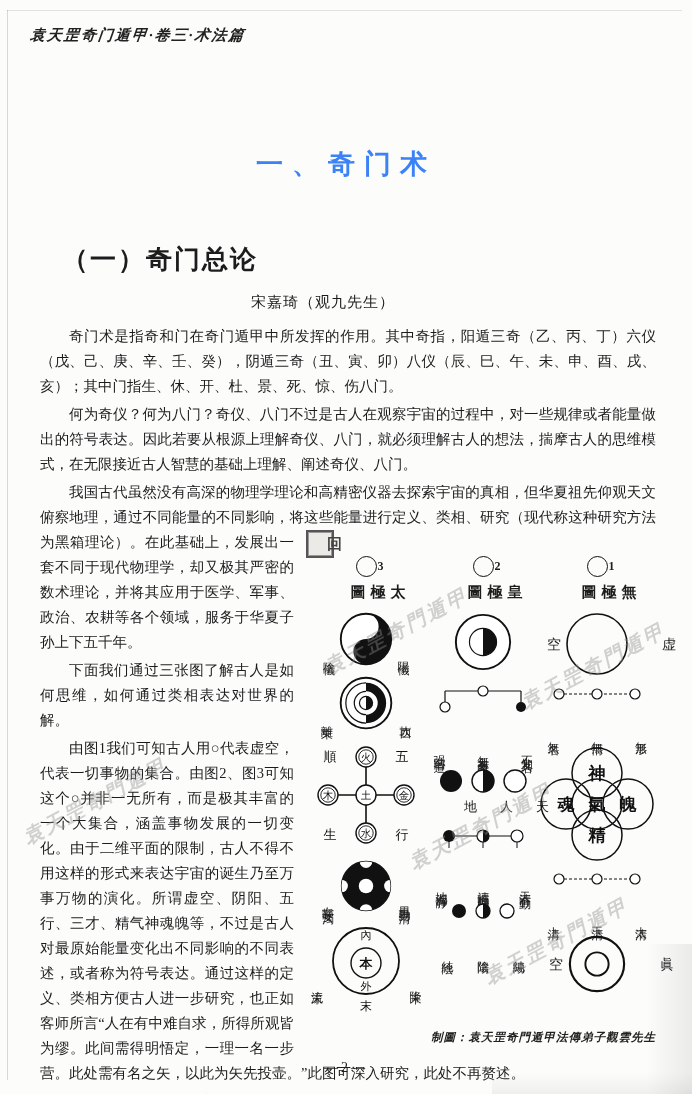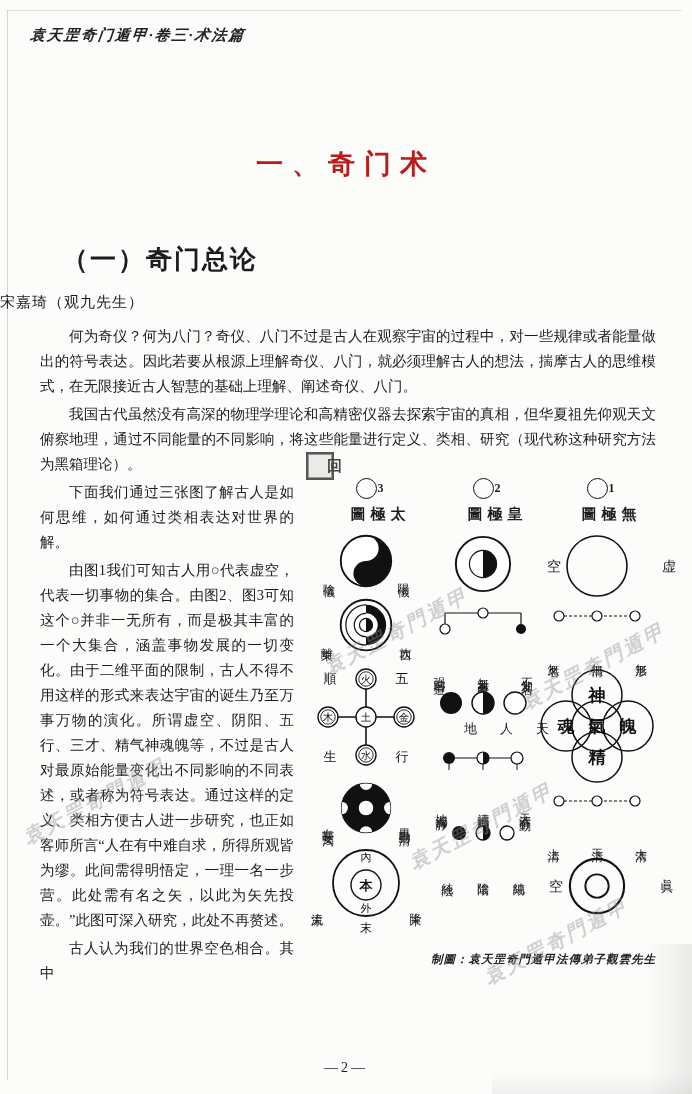--- a/index.html
+++ b/index.html
@@ -9,24 +9,24 @@
   .scan-edge-top{position:absolute;left:7px;right:10px;top:10px;height:1px;background:rgba(0,0,0,.10);}
   .corner-shade{position:absolute;right:0;bottom:0;width:46px;height:150px;
         background:linear-gradient(to left,rgba(0,0,0,.07),rgba(0,0,0,0));}
   .bottom-shade{position:absolute;right:0;bottom:0;width:200px;height:22px;
         background:linear-gradient(to top,rgba(0,0,0,.05),rgba(0,0,0,0));}
 
   .book-header{position:absolute;top:26px;left:30px;font-style:italic;font-weight:bold;
         font-size:15px;letter-spacing:2px;color:#222;transform:skewX(-6deg);}
 
   .main-title{margin:146px 0 0;text-align:center;font-family:"Liberation Sans",sans-serif;
-        font-weight:bold;font-size:27px;letter-spacing:9px;color:#b91c1c;}
+        font-weight:bold;font-size:27px;letter-spacing:9px;color:#3b82f6;}
   .section-heading{margin:60px 0 0 62px;font-family:"Liberation Sans",sans-serif;
         font-weight:bold;font-size:26px;letter-spacing:2px;}
-  .author-line{margin-top:16px;padding-right:46px;text-align:left;font-size:15px;letter-spacing:1px;}
+  .author-line{margin-top:16px;padding-right:46px;text-align:center;font-size:15px;letter-spacing:1px;}
 
   .flow{position:relative;margin-top:12px;padding:0 36px 0 40px;
         font-size:14.5px;line-height:25px;text-align:justify;}
   .flow p{margin:0 0 3px;}
   .indent{text-indent:2em;}
 
   
   .fig{float:right;width:352px;margin:2px 0 4px 10px;position:relative;}
   .seal{position:absolute;left:2px;top:-2px;width:24px;height:24px;border:2px solid #555;
         background:#eceae6;display:flex;align-items:center;justify-content:center;
@@ -64,20 +64,21 @@
   <div class="scan-edge-left"></div>
   <div class="scan-edge-top"></div>
 
   <div class="book-header">袁天罡奇门遁甲·卷三·术法篇</div>
 
   <h1 class="main-title">一、奇门术</h1>
   <h2 class="section-heading">（一）奇门总论</h2>
   <div class="author-line">宋嘉琦（观九先生）</div>
 
   <div class="flow">
+    <p class="indent">奇门术是指奇和门在奇门遁甲中所发挥的作用。其中奇指，阳遁三奇（乙、丙、丁）六仪（戊、己、庚、辛、壬、癸），阴遁三奇（丑、寅、卯）八仪（辰、巳、午、未、申、酉、戌、亥）；其中门指生、休、开、杜、景、死、惊、伤八门。</p>
     <p class="indent">何为奇仪？何为八门？奇仪、八门不过是古人在观察宇宙的过程中，对一些规律或者能量做出的符号表达。因此若要从根源上理解奇仪、八门，就必须理解古人的想法，揣摩古人的思维模式，在无限接近古人智慧的基础上理解、阐述奇仪、八门。</p>
 
     <p class="indent"><span>我国古代虽然没有高深的物理学理论和高精密仪器去探索宇宙的真相，但华夏祖先仰观天文俯察地理，通过不同能量的不同影响，将这些能量进行定义、类相、研究（现代称这种研究方法为黑箱理论）。</span><span class="fig">
 
       <span class="seal">回</span>
 
       <span class="fig-cols" style="display:flex">
 
         <span class="fig-col col-3">
           <span class="cnum">3</span>
@@ -297,21 +298,21 @@
             <svg width="62" height="62" viewBox="0 0 64 64">
               <circle cx="32" cy="32" r="28" fill="none" stroke="#111" stroke-width="2.2"></circle>
               <circle cx="32" cy="32" r="12" fill="none" stroke="#111" stroke-width="2"></circle>
             </svg>
             <span class="hlabel">眞</span>
           </span>
         </span>
       </span>
 
       <span class="fig-caption" style="display:block">制圖：袁天罡奇門遁甲法傳弟子觀雲先生</span>
-    </span></p>
+    </span><span>在此基础上，发展出一套不同于现代物理学，却又极其严密的数术理论，并将其应用于医学、军事、政治、农耕等各个领域，服务于华夏子孙上下五千年。</span></p>
 
     <p class="indent">下面我们通过三张图了解古人是如何思维，如何通过类相表达对世界的解。</p>
     <p class="indent">由图1我们可知古人用○代表虚空，代表一切事物的集合。由图2、图3可知这个○并非一无所有，而是极其丰富的一个大集合，涵盖事物发展的一切变化。由于二维平面的限制，古人不得不用这样的形式来表达宇宙的诞生乃至万事万物的演化。所谓虚空、阴阳、五行、三才、精气神魂魄等，不过是古人对最原始能量变化出不同影响的不同表述，或者称为符号表达。通过这样的定义、类相方便古人进一步研究，也正如客师所言“人在有中难自求，所得所观皆为缪。此间需得明悟定，一理一名一步营。此处需有名之矢，以此为矢先投壶。”此图可深入研究，此处不再赘述。</p>
     <p class="indent">古人认为我们的世界空色相合。其中</p>
 
     <div class="wm" style="right:215px;top:295px">袁天罡奇門遁甲</div>
     <div class="wm" style="right:18px;top:330px">袁天罡奇門遁甲</div>
     <div class="wm" style="left:15px;top:465px">袁天罡奇門遁甲</div>
     <div class="wm" style="right:130px;top:490px">袁天罡奇門遁甲</div>
     <div class="wm" style="right:55px;top:605px">袁天罡奇門遁甲</div>

